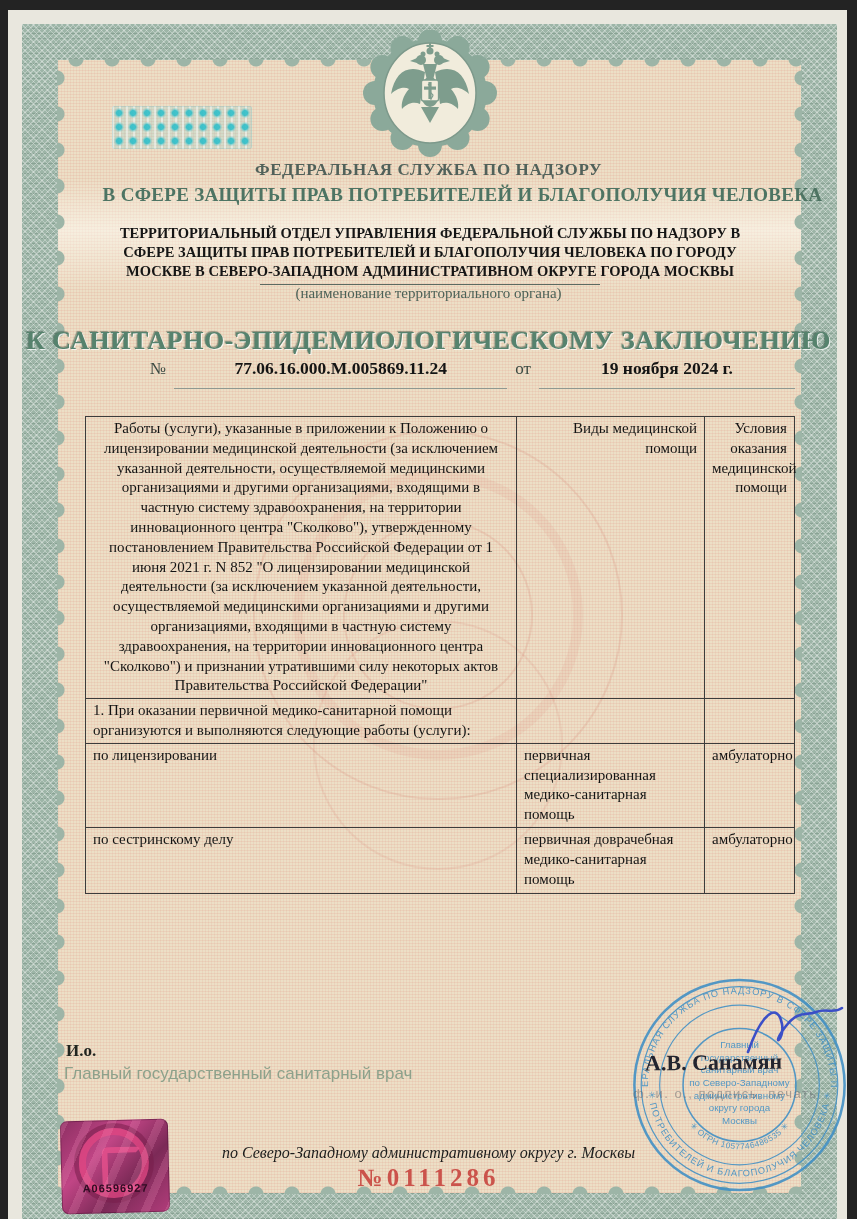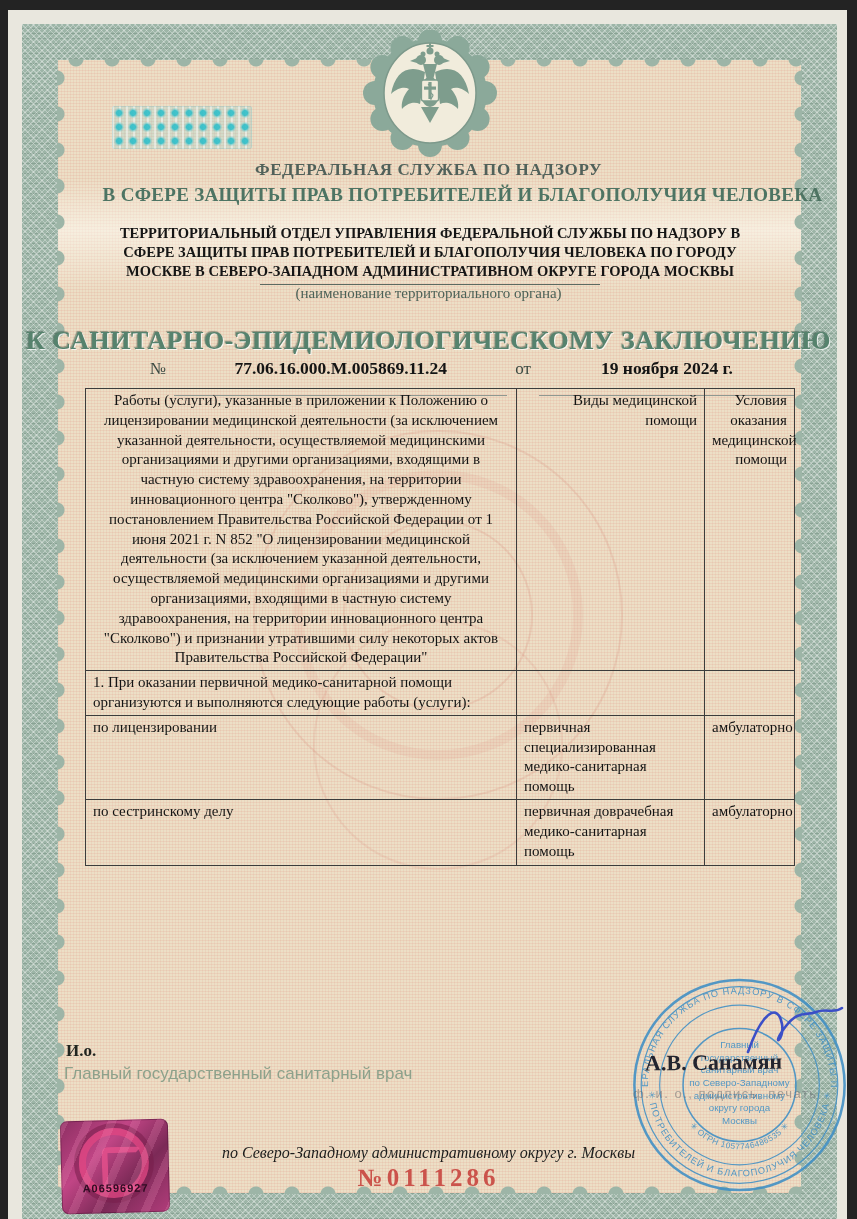--- a/index.html
+++ b/index.html
@@ -47,25 +47,25 @@
   .terr{top:224px;left:105px;width:650px;font-size:14.5px;font-weight:bold;color:#151515;line-height:1.3;}
   .cap-line{position:absolute;top:284px;left:260px;width:340px;border-top:1px solid #5c6a62;}
   .cap{top:285px;font-size:15px;color:#4c6157;}
   .title1{top:296px;font-size:27px;font-weight:bold;color:#56826d;letter-spacing:1px;
     text-shadow:1px 1px 0 rgba(255,255,255,.75), -1px -1px 1px rgba(44,76,61,.5);}
   .title2{top:326px;font-size:26px;font-weight:bold;color:#56826d;letter-spacing:.5px;
     text-shadow:1px 1px 0 rgba(255,255,255,.75), -1px -1px 1px rgba(44,76,61,.5);}
 
   .numrow{position:absolute;top:358px;left:150px;width:645px;display:flex;align-items:baseline;gap:8px;}
   .numrow .lbl{font-size:17px;color:#3c4a43;}
-  .numrow .fill{border-bottom:1px solid #8f9891;text-align:center;font-weight:bold;font-size:17.5px;color:#141414;padding-bottom:16px;}
+  .numrow .fill{border-bottom:1px solid #8f9891;text-align:center;font-weight:bold;font-size:17.5px;color:#141414;padding-bottom:9px;}
   .numrow .f1{flex:1.3;}
   .numrow .f2{flex:1;}
 
-  table.doc{position:absolute;top:388px;left:85px;width:709px;border-collapse:collapse;table-layout:fixed;
+  table.doc{position:absolute;top:416px;left:85px;width:709px;border-collapse:collapse;table-layout:fixed;
     font-size:15px;color:#141414;line-height:1.32;}
   table.doc td{border:1.5px solid #3c3c3c;padding:2px 7px;vertical-align:top;background:rgba(255,255,255,0);}
   td.w-head{text-align:center;height:281px;}
   td.c-head{text-align:right;}
   tr.sect td{height:44px;}
   tr.r1 td{height:78px;}
   tr.r2 td{height:66px;}
 
   .sig-io{position:absolute;left:66px;top:1041px;font-size:17px;font-weight:bold;color:#20241f;}
   .sig-g{position:absolute;left:64px;font-family:"Liberation Sans","DejaVu Sans",sans-serif;font-size:17px;color:#8da18b;}

